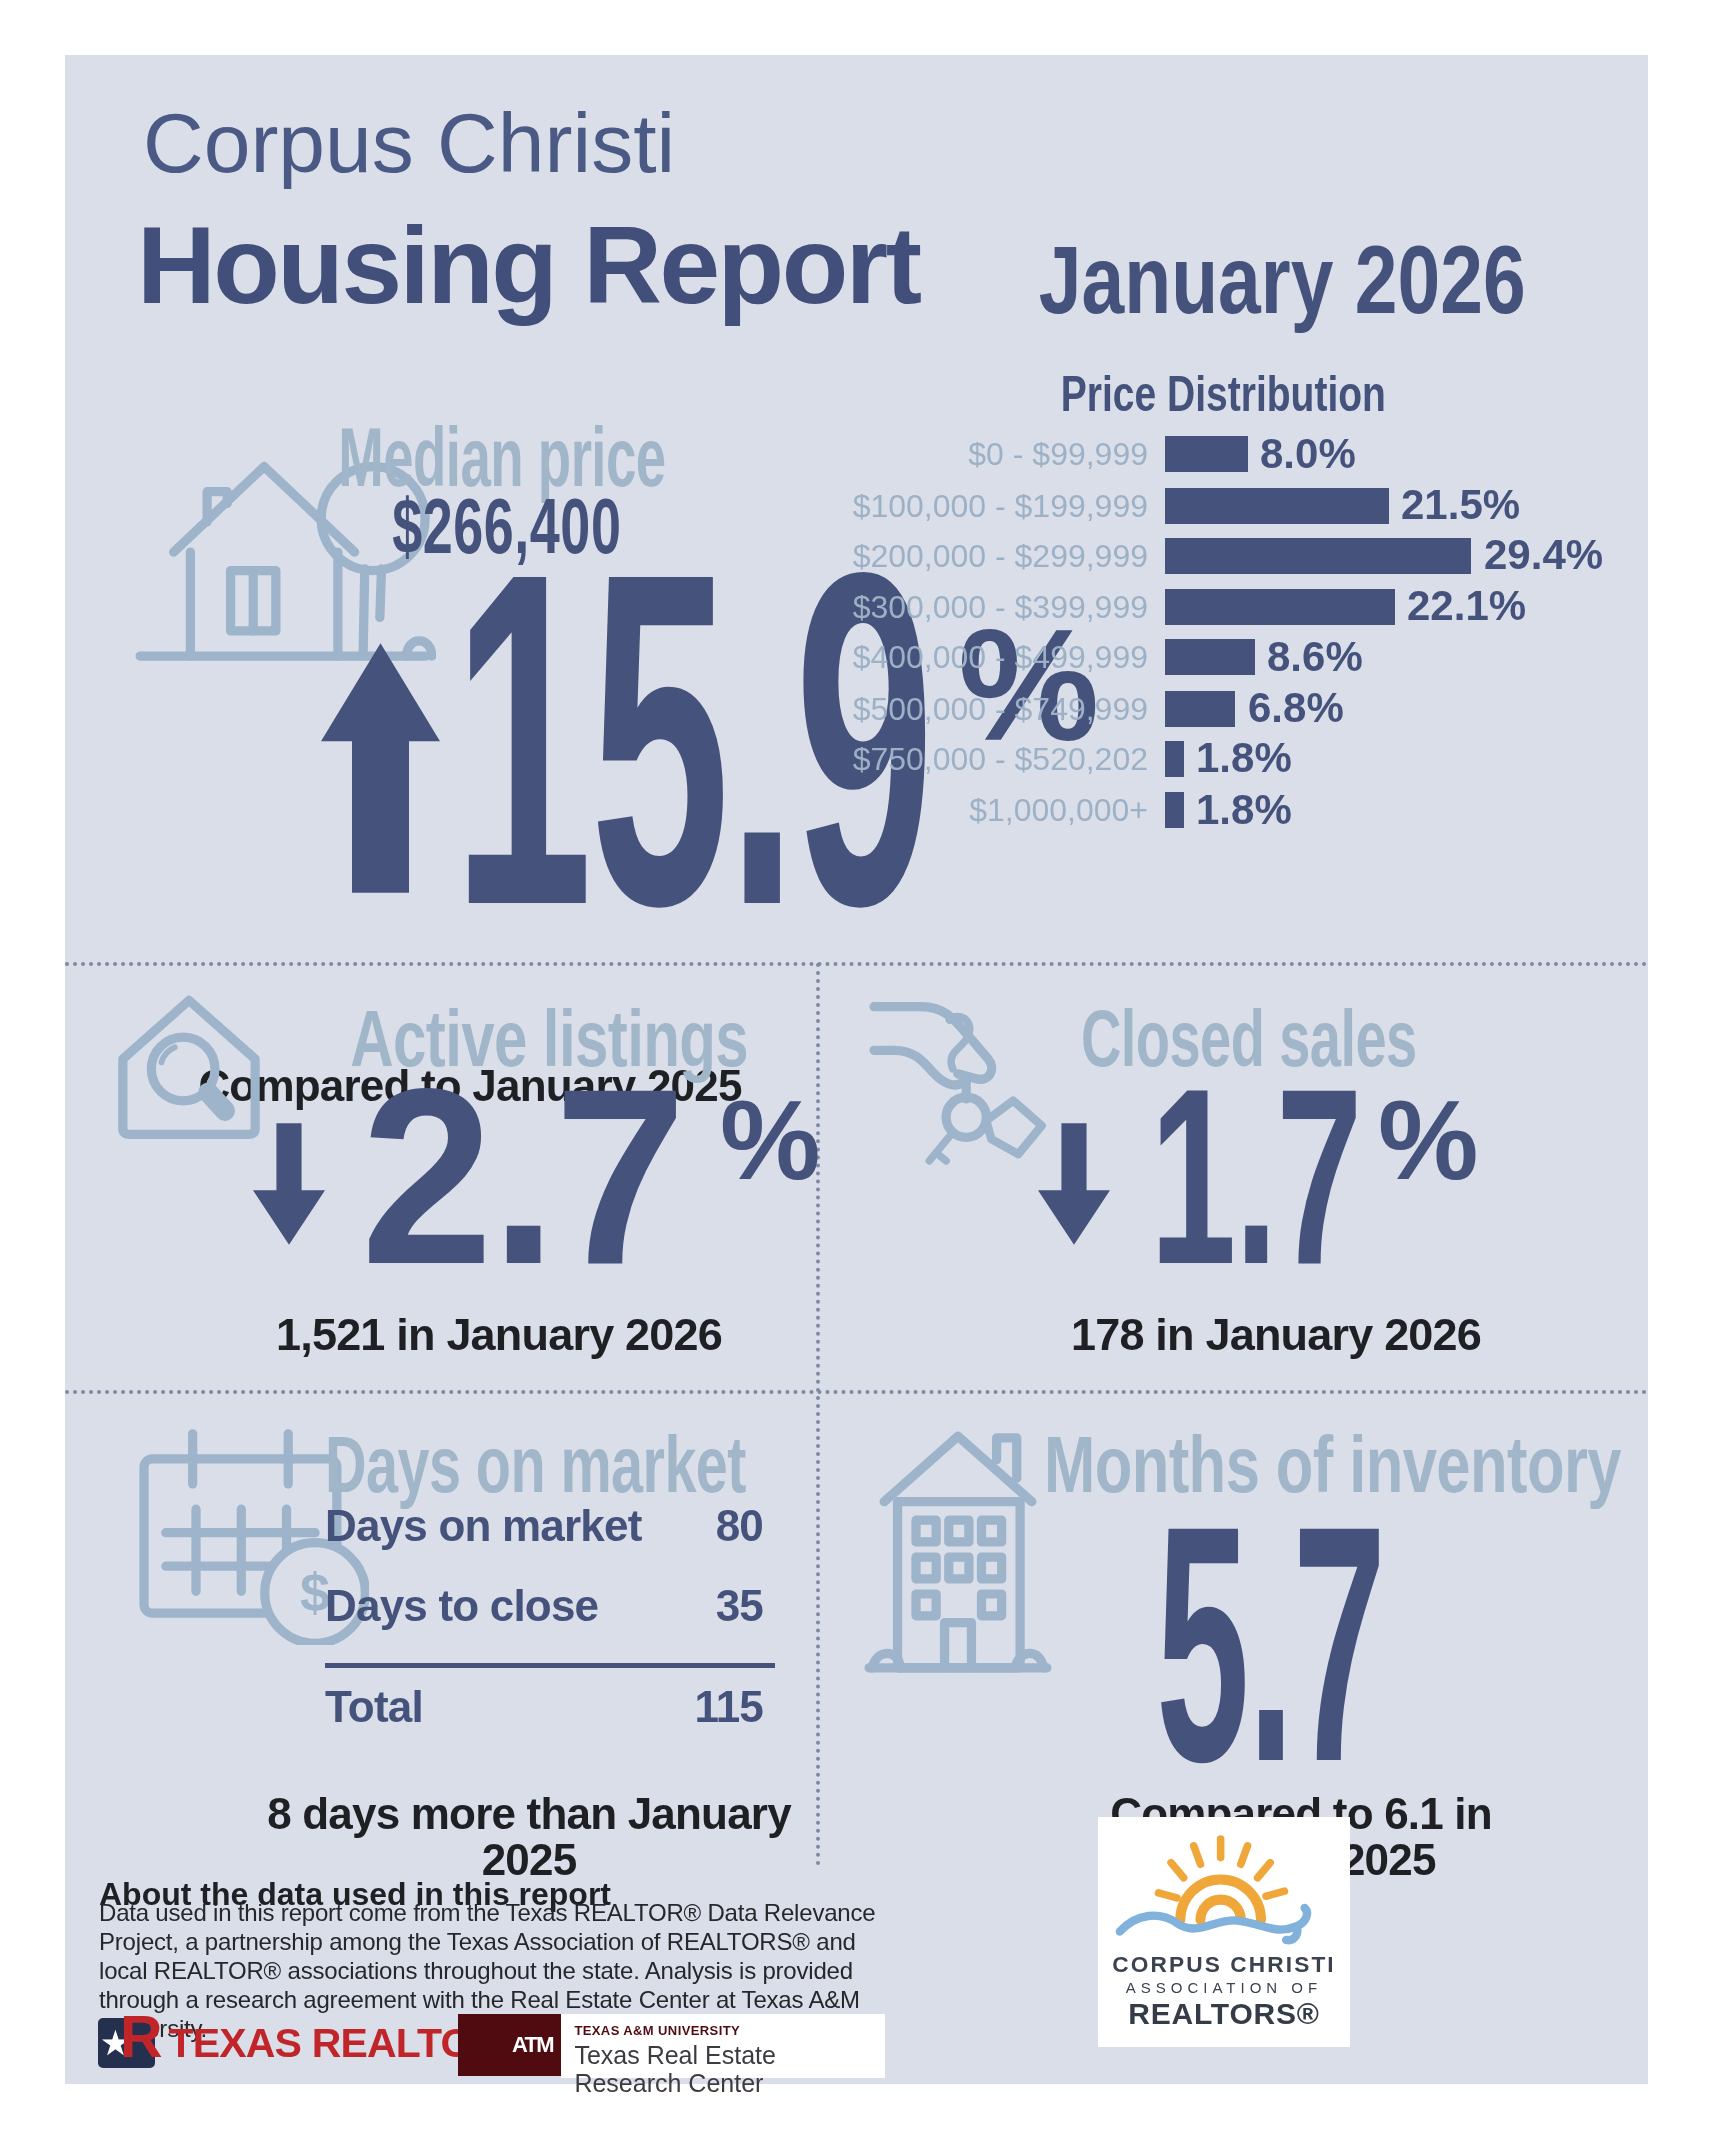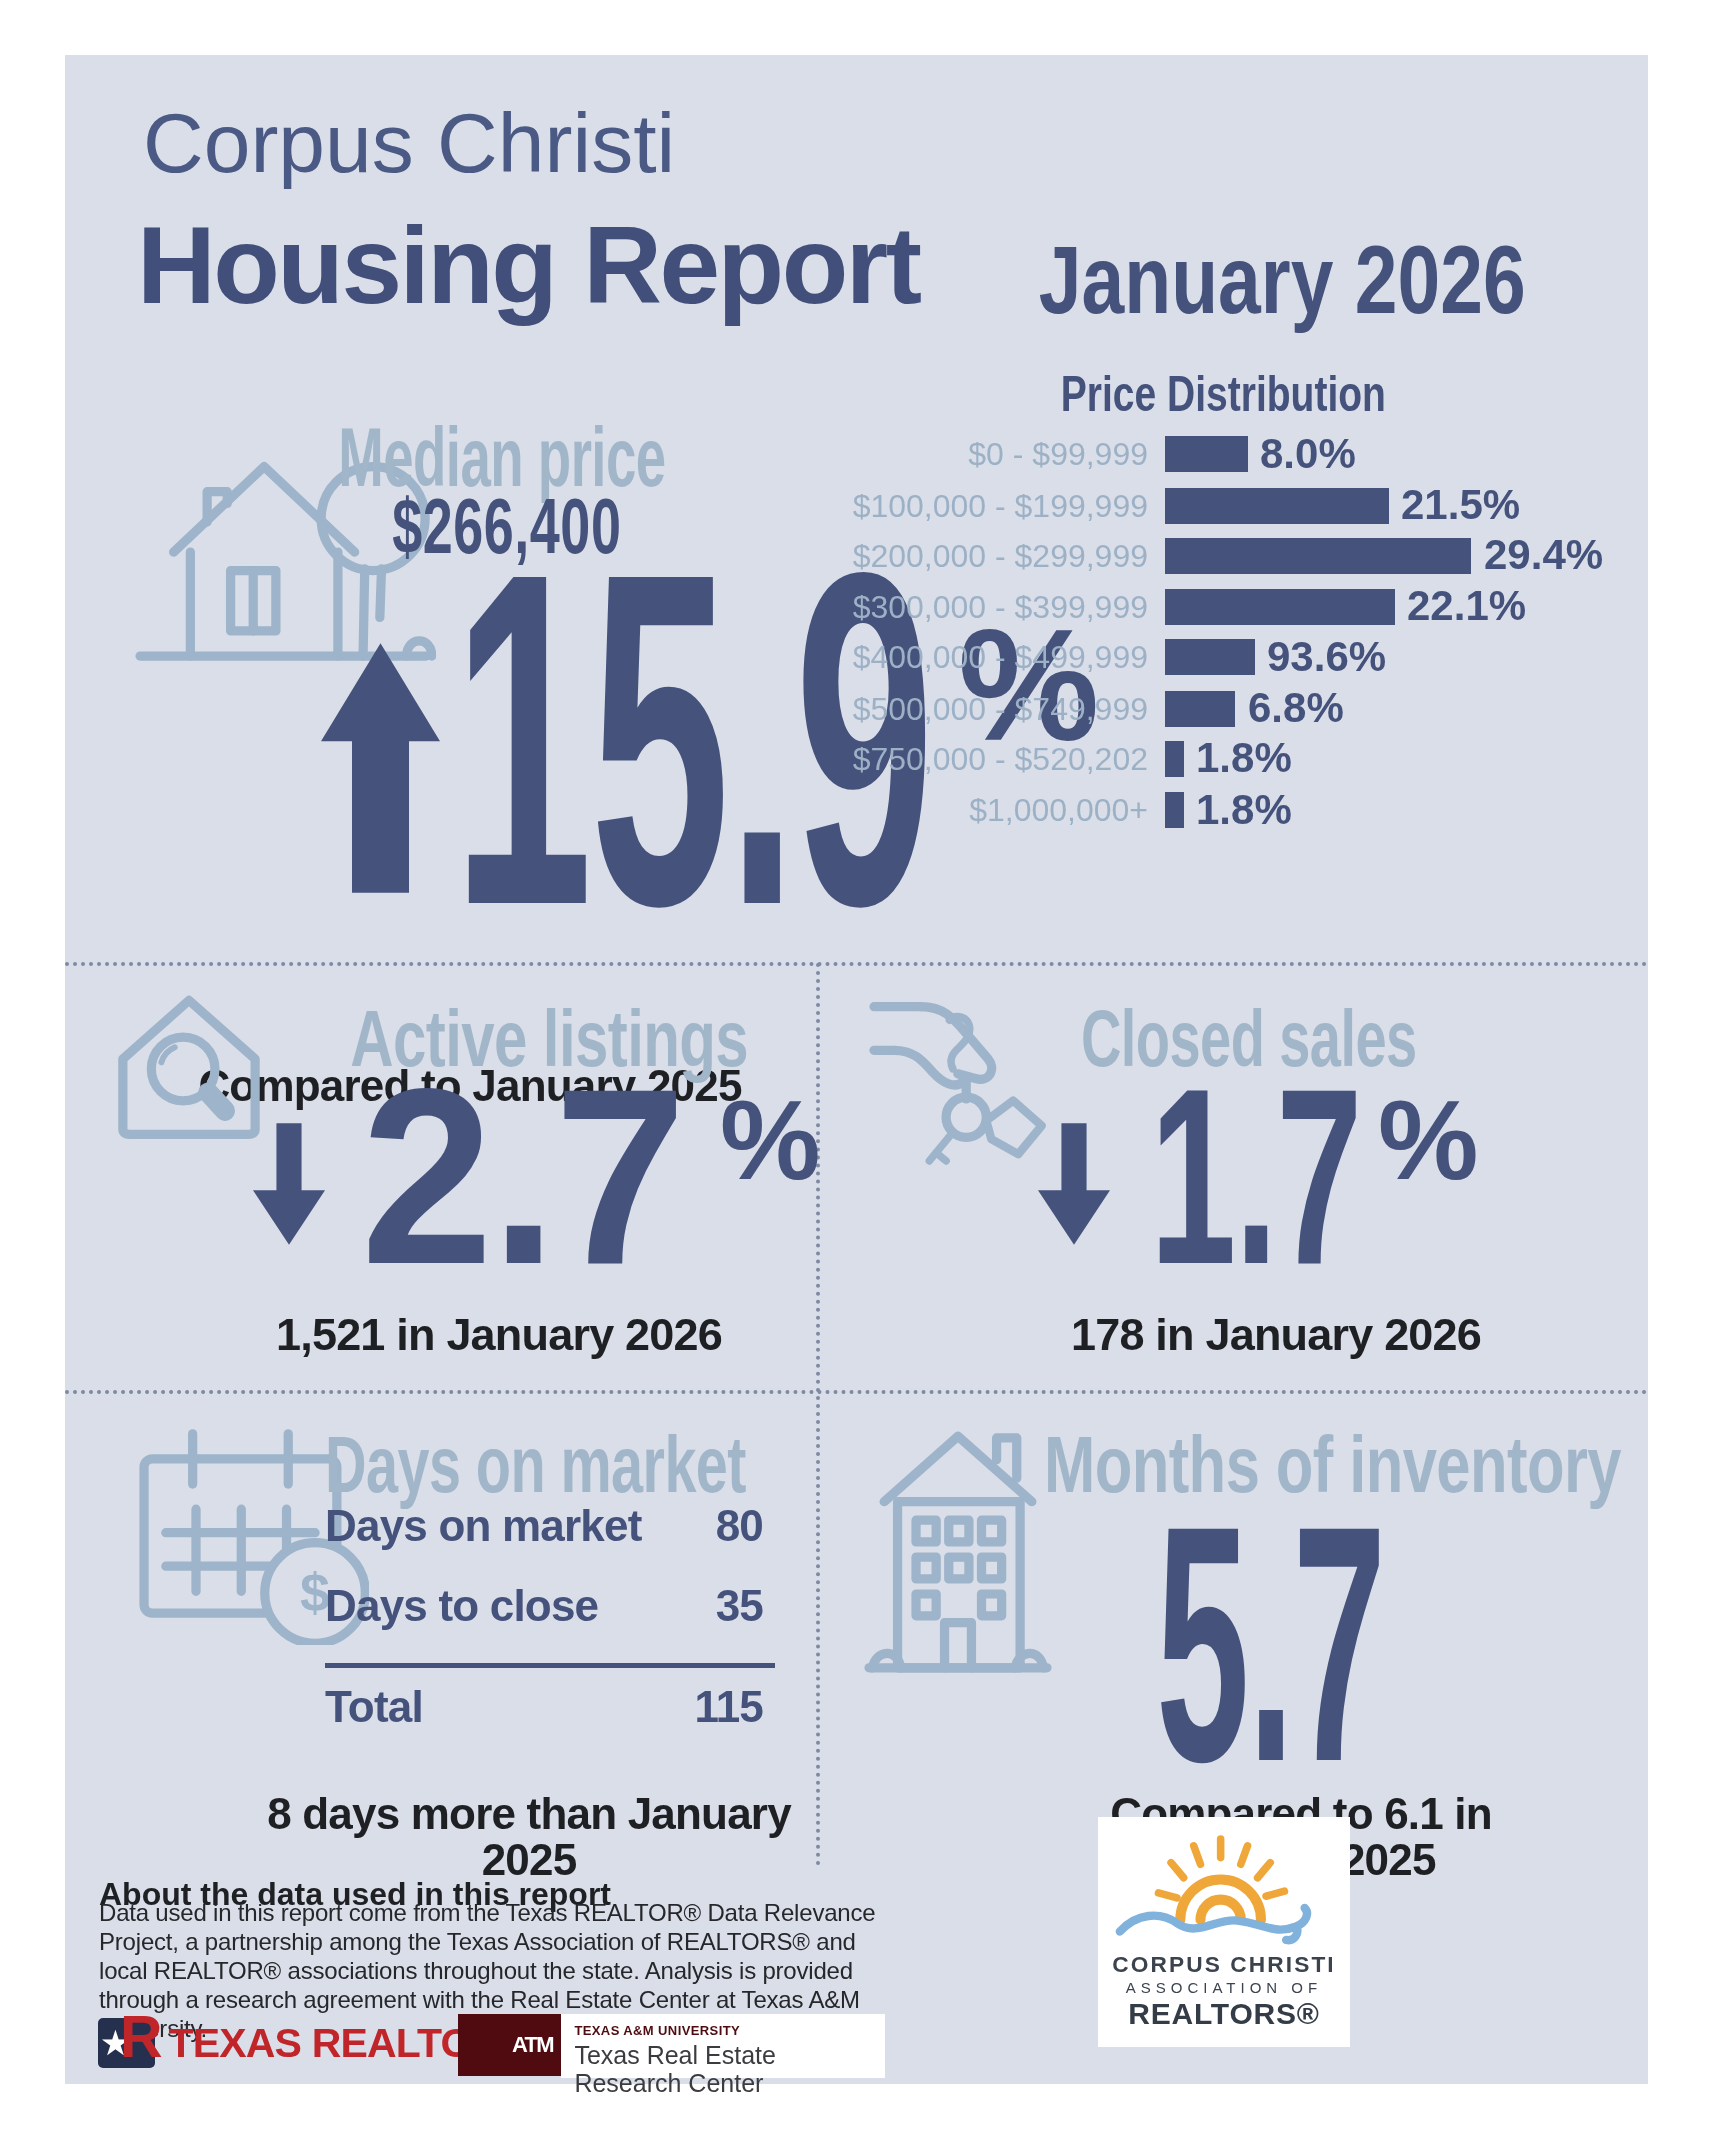--- a/index.html
+++ b/index.html
@@ -99,21 +99,21 @@
       <div class="bar" style="left: 1165px; top: 488px; width: 224px; height: 36px; background: rgb(69, 82, 123);"></div>
       <div class="abs chart-pct" style="left: 1401px; top: 480px;">21.5%</div>
       <div class="abs chart-label" style="left: 804px; top: 538px; width: 344px; text-align: right;">$200,000 - $299,999</div>
       <div class="bar" style="left: 1165px; top: 538px; width: 306px; height: 36px; background: rgb(69, 82, 123);"></div>
       <div class="abs chart-pct" style="left: 1484px; top: 530px;">29.4%</div>
       <div class="abs chart-label" style="left: 804px; top: 589px; width: 344px; text-align: right;">$300,000 - $399,999</div>
       <div class="bar" style="left: 1165px; top: 589px; width: 230px; height: 36px; background: rgb(69, 82, 123);"></div>
       <div class="abs chart-pct" style="left: 1407px; top: 581px;">22.1%</div>
       <div class="abs chart-label" style="left: 804px; top: 639px; width: 344px; text-align: right;">$400,000 - $499,999</div>
       <div class="bar" style="left: 1165px; top: 639px; width: 90px; height: 36px; background: rgb(69, 82, 123);"></div>
-      <div class="abs chart-pct" style="left: 1267px; top: 632px;">93.6%</div>
+      <div class="abs chart-pct" style="left: 1267px; top: 632px;">8.6%</div>
       <div class="abs chart-label" style="left: 804px; top: 691px; width: 344px; text-align: right;">$500,000 - $749,999</div>
       <div class="bar" style="left: 1165px; top: 691px; width: 70px; height: 36px; background: rgb(69, 82, 123);"></div>
       <div class="abs chart-pct" style="left: 1248px; top: 683px;">6.8%</div>
       <div class="abs chart-label" style="left: 804px; top: 741px; width: 344px; text-align: right;">$750,000 - $520,202</div>
       <div class="bar" style="left: 1165px; top: 741px; width: 18.5px; height: 36px; background: rgb(69, 82, 123);"></div>
       <div class="abs chart-pct" style="left: 1196px; top: 733px;">1.8%</div>
       <div class="abs chart-label" style="left: 804px; top: 792px; width: 344px; text-align: right;">$1,000,000+</div>
       <div class="bar" style="left: 1165px; top: 792px; width: 18.5px; height: 36px; background: rgb(69, 82, 123);"></div>
       <div class="abs chart-pct" style="left: 1196px; top: 785px;">1.8%</div>
     </div>

